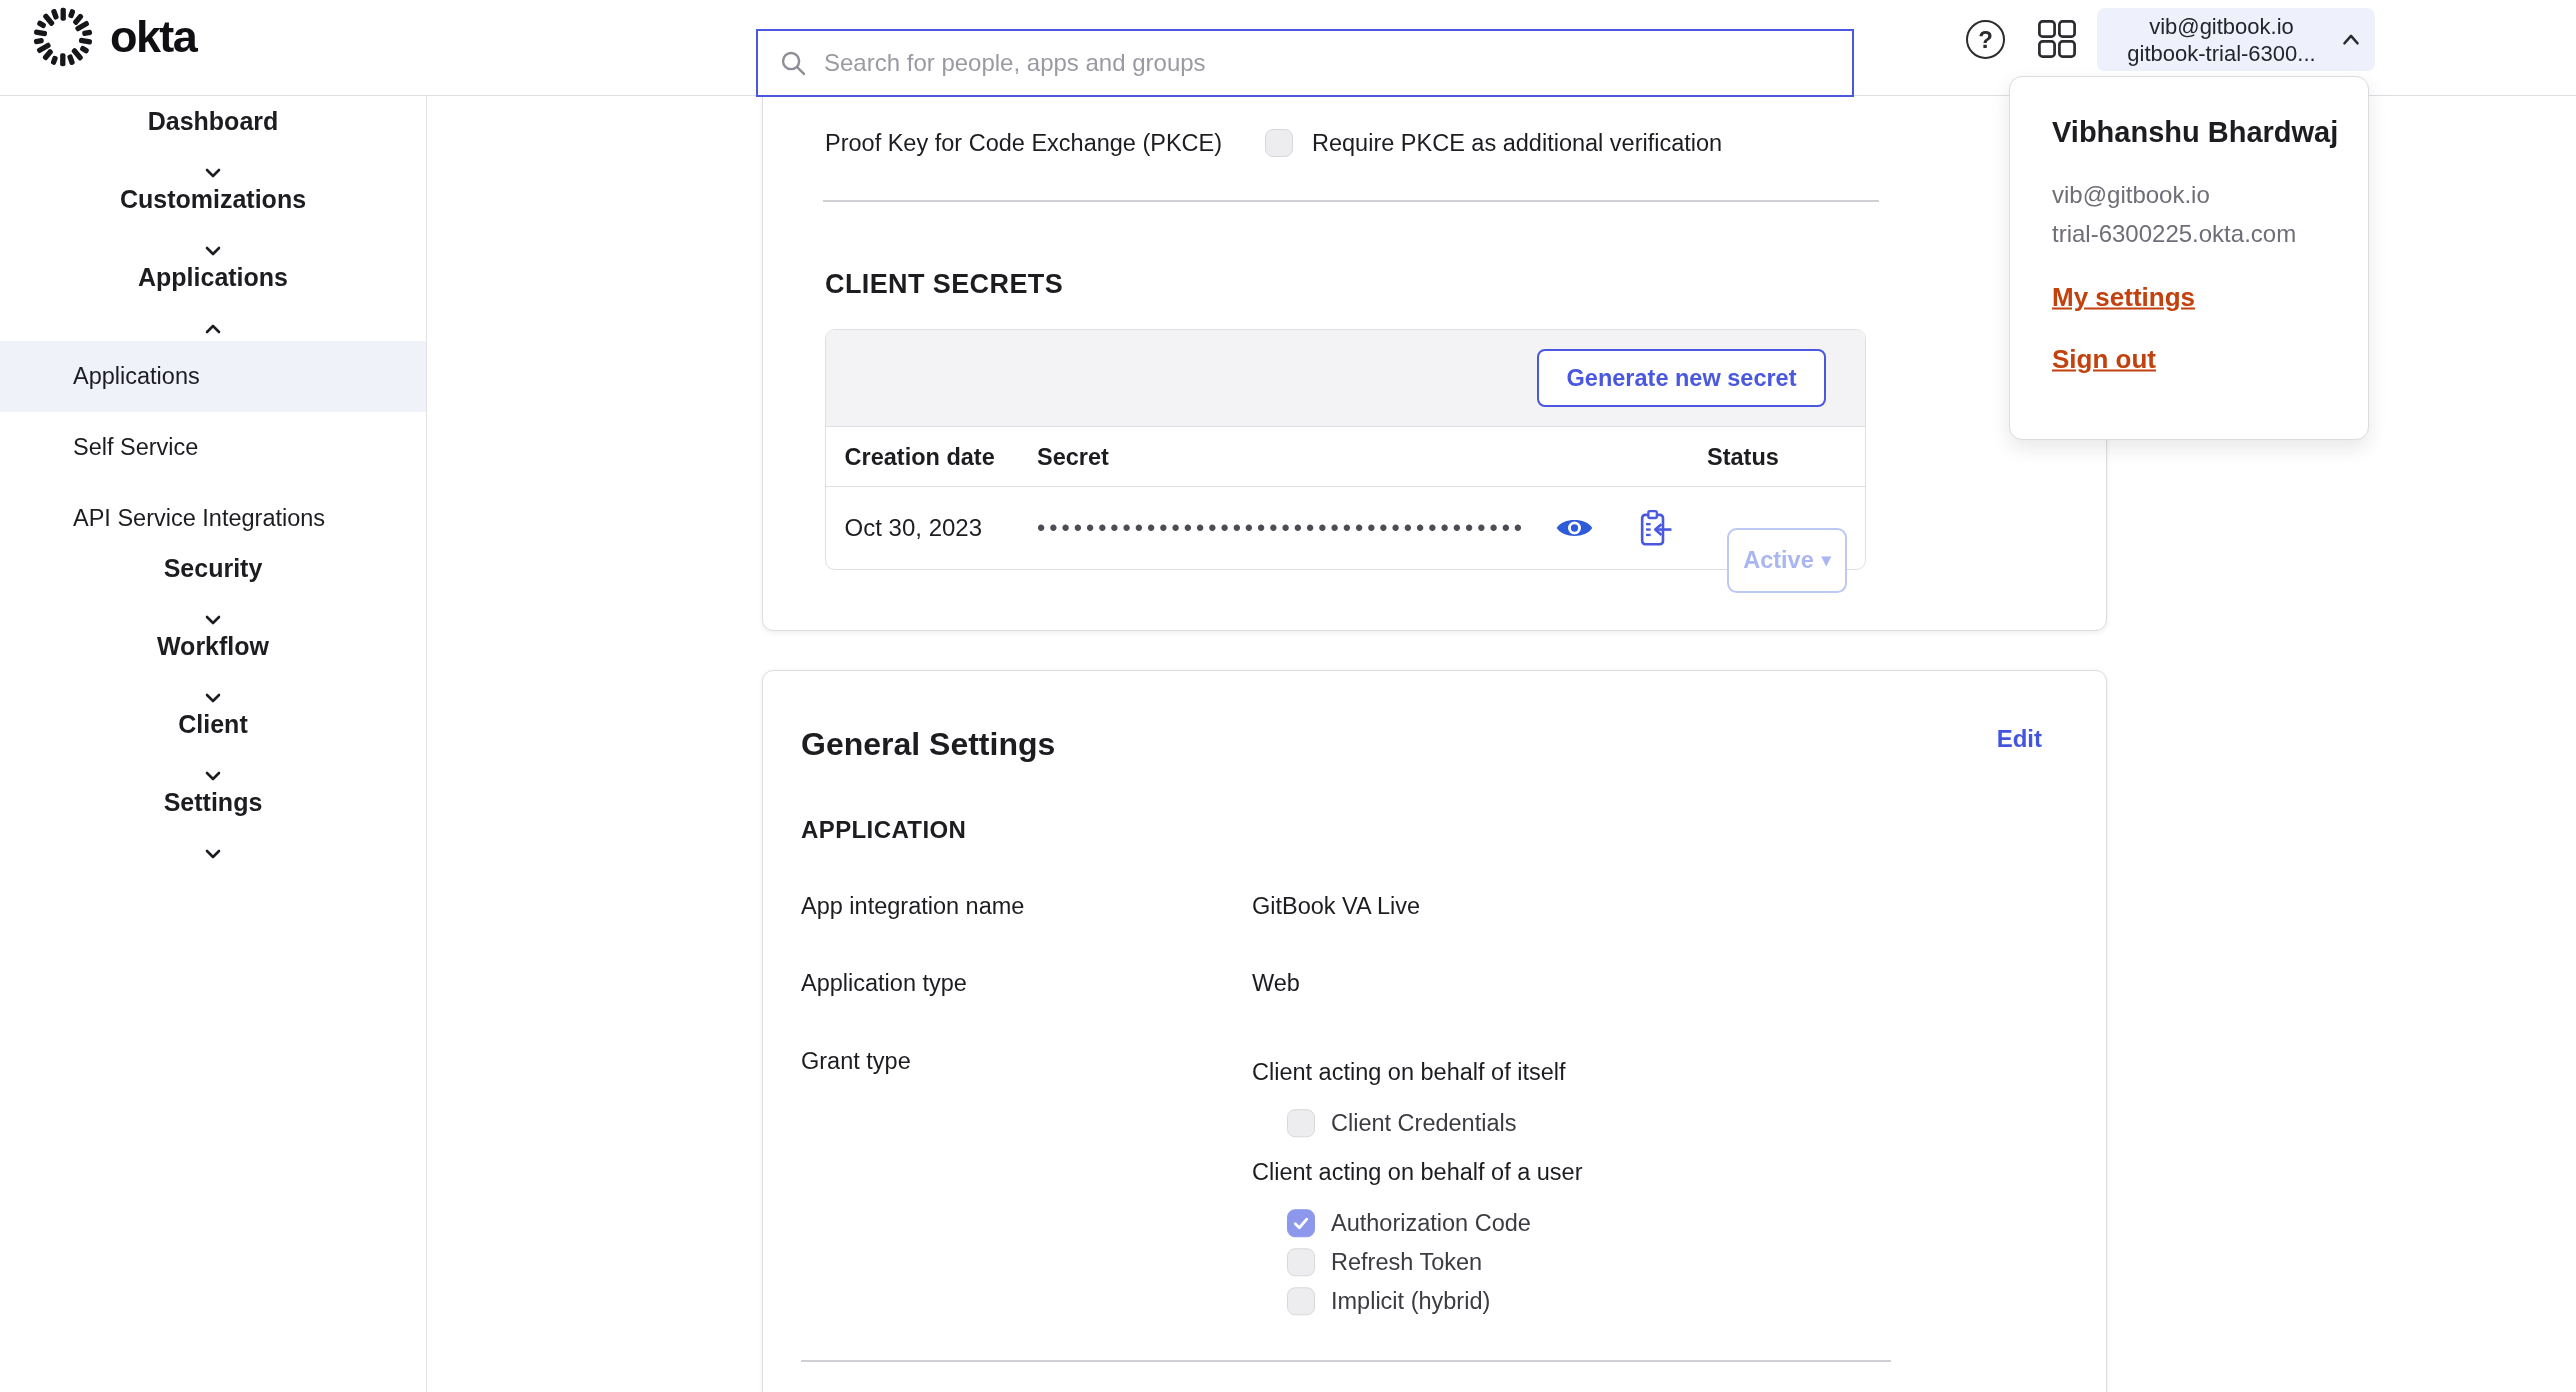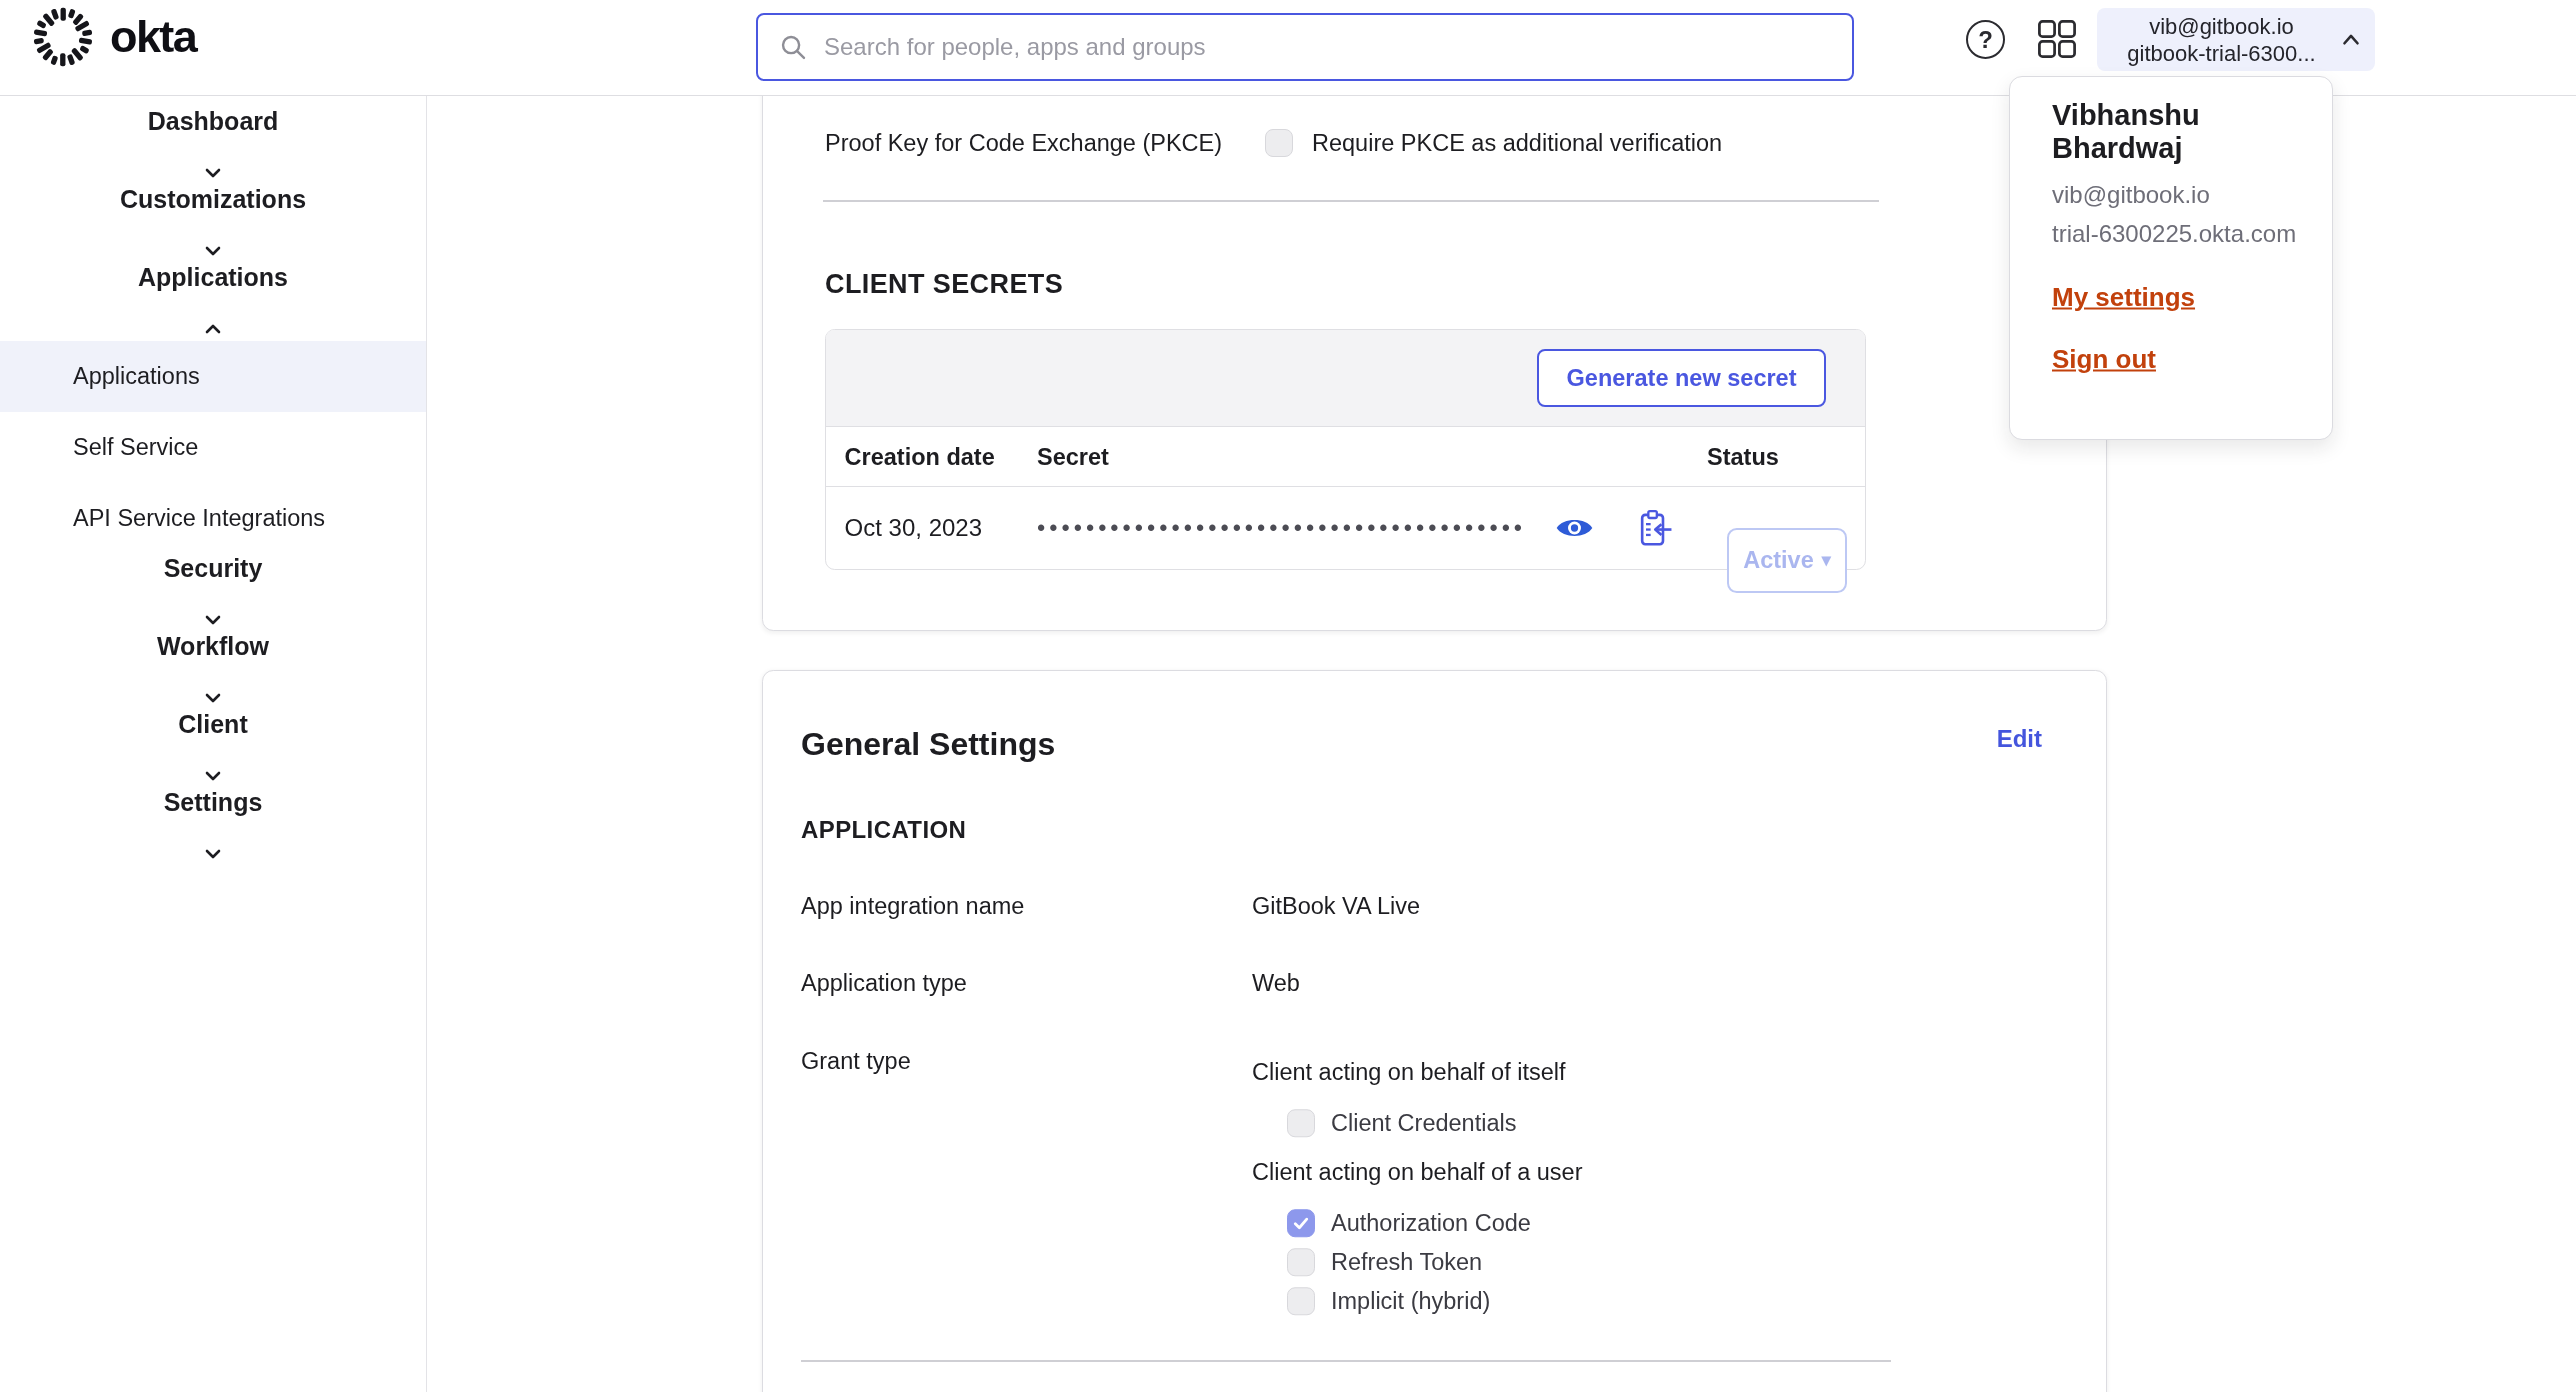--- a/index.html
+++ b/index.html
@@ -9,22 +9,22 @@
     font-family:"Liberation Sans", sans-serif; color:#1d1d21;
   }
   
   .topbar {
     position:absolute; left:0; top:0; width:2576px; height:96px;
     background:#fff; border-bottom:1.6px solid #dedee2; z-index:20;
   }
   .logo { position:absolute; left:32px; top:0; height:74px; display:flex; align-items:center; gap:16px; }
   .logo-word { font-size:45px; font-weight:700; letter-spacing:-1.6px; color:#0f0f14; }
   .searchbox {
-    position:absolute; left:756px; top:13px; width:1098px; height:68px;
-    border:2.4px solid #4a57e0; border-radius:8px; background:#fff;
+    position:absolute; left:756px; top:29px; width:1098px; height:68px;
+    border:2.4px solid #4a57e0; border-radius:0; background:#fff;
     display:flex; align-items:center; padding:11px 21px;
   }
   .searchbox input {
     border:none; outline:none; flex:1; font-family:"Liberation Sans",sans-serif;
     font-size:24px; color:#1d1d21; margin-left:16px; background:transparent;
   }
   .searchbox input::placeholder { color:#9a9aa3; }
   .help-circle {
     position:absolute; left:1966px; top:20px; width:39px; height:39px;
     border:2.8px solid #2b2b30; border-radius:50%;
@@ -109,21 +109,21 @@
   .div2 { left:38px; top:689px; width:1090px; }
   
   .cb {
     width:27.5px; height:27.5px; border-radius:8px;
     background:#ededef; border:1.6px solid #d8d8dc;
     display:flex; align-items:center; justify-content:center;
   }
   .cb.checked { background:#8d98ec; border-color:#8d98ec; }
   
   .account-menu {
-    position:absolute; left:2009px; top:76px; width:324px; height:364px;
+    position:absolute; left:2009px; top:76px; width:360px; height:364px;
     background:#fff; border:1.6px solid #dbdbe0; border-radius:13px;
     box-shadow:0 8px 19.4px rgba(29,29,33,.10); z-index:30;
   }
   .am-name   { position:absolute; left:42px; top:55px;  font-size:29px; font-weight:700; }
   .am-email  { position:absolute; left:42px; top:118px; font-size:24px; color:#6e6e78; }
   .am-domain { position:absolute; left:42px; top:157px; font-size:24px; color:#6e6e78; }
   .am-link   { position:absolute; left:42px; font-size:26px; font-weight:700; color:#c2410c; text-decoration:underline; cursor:pointer; }
   .am-settings { top:220px; }
   .am-signout  { top:282px; }
 </style>

